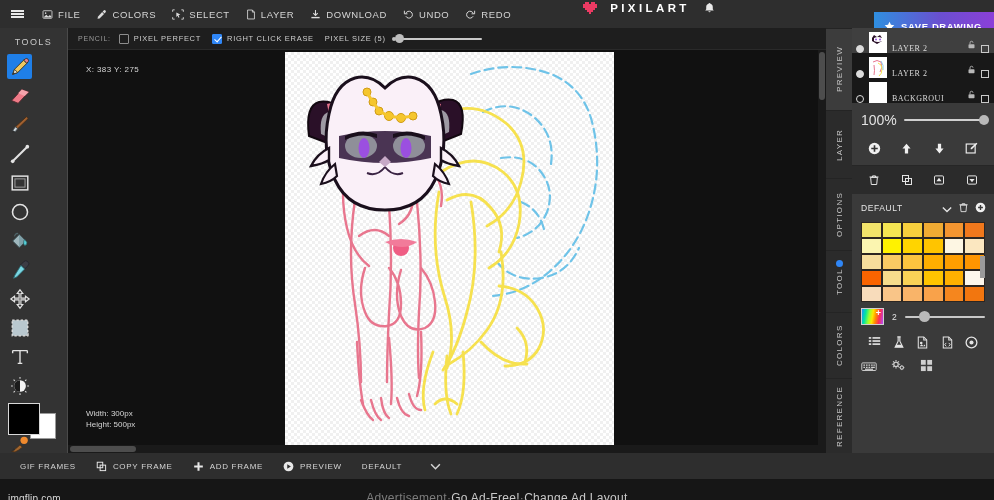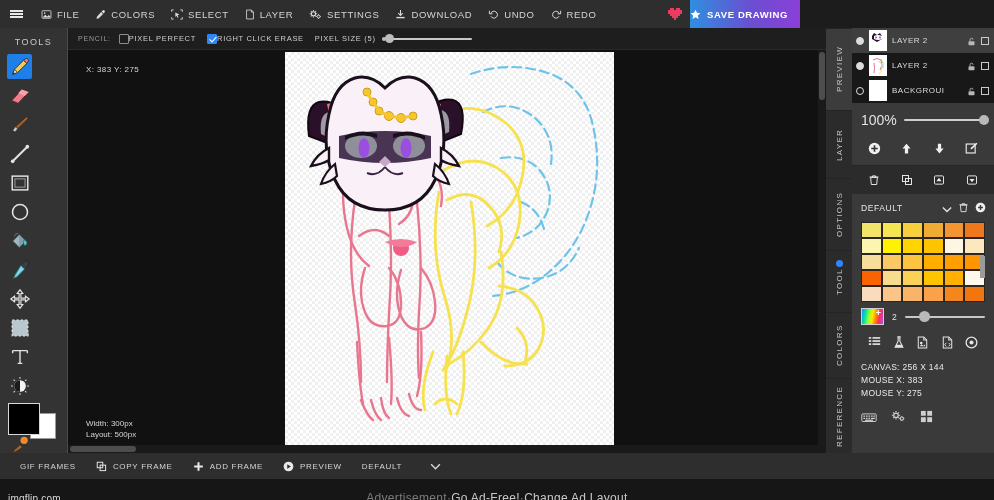--- a/index.html
+++ b/index.html
@@ -6,39 +6,39 @@
   html,body {
     width:994px; height:500px; overflow:hidden;
     background:#1c1c1c;
     font-family:"Liberation Sans", sans-serif;
     -webkit-font-smoothing:antialiased;
   }
   #app { position:relative; width:994px; height:500px; }
 
   
   .topbar {
-    position:absolute; left:0; top:0; width:800px; height:28px;
-    background:#2e2e2e; display:flex; align-items:center;
+    position:absolute; left:0; top:0; width:994px; height:28px;
+    background:#2e2e2e; display:flex; align-items:flex-start;
   }
   .hamburger { width:34px; height:28px; display:flex; align-items:center; justify-content:center; cursor:pointer;}
   .hamburger span { display:block; width:13px; height:1.5px; background:#e8e8e8; margin:1.5px 0; }
   .menu-item {
     display:flex; align-items:center; gap:5px; height:28px;
     padding:0 8px; color:#d5d5d5; font-size:9.5px; letter-spacing:.6px;
     cursor:pointer; white-space:nowrap;
   }
   .menu-item svg { display:block; }
   .brand {
     display:flex; align-items:center; gap:9px; margin-left:64px;
   }
   .brand-name { color:#fff; font-size:11.5px; font-weight:bold; letter-spacing:3.4px; }
   .bell { margin-left:14px; cursor:pointer; }
   .save-btn {
-    position:absolute; right:0; top:0; height:28px; display:flex; align-items:center;
-    gap:6px; padding:0 12px 0 0; cursor:pointer;
+    position:absolute; right:0; top:12px; height:28px; display:flex; align-items:center;
+    gap:6px; padding:0 12px 0 10px; cursor:pointer;
     background:linear-gradient(90deg,#2f8fe0 0%,#6a4fd0 55%,#8b3fd8 100%);
     color:#fff; font-size:9.5px; letter-spacing:.6px; font-weight:bold;
   }
 
   
   .tools {
     position:absolute; left:0; top:28px; width:68px; height:425px;
     background:#333333; border-right:1px solid #4a4a4a;
   }
   .tools-title {
@@ -63,21 +63,21 @@
     background:#000000; border:1px solid #d8d8d8;
   }
 
   
   .optbar {
     position:absolute; left:68px; top:28px; width:765px; height:22px;
     background:#1e1e1e; display:flex; align-items:center; gap:0px;
     padding-left:10px; border-bottom:1px solid #2a2a2a;
   }
   .opt-label { color:#9a9a9a; font-size:7px; letter-spacing:.8px; margin-right:8px; }
-  .opt-check { display:flex; align-items:center; margin-right:11px; cursor:pointer; }
+  .opt-check { display:flex; align-items:center; gap:5px; margin-right:11px; cursor:pointer; }
   .cbox {
     width:10px; height:10px; border:1px solid #8d8d8d; background:transparent;
     display:inline-block; position:relative; border-radius:1px;
   }
   .cbox.on { background:#2f86f6; border-color:#2f86f6; }
   .cbox.on:after {
     content:""; position:absolute; left:2.5px; top:0.5px; width:3px; height:6px;
     border:solid #fff; border-width:0 1.6px 1.6px 0; transform:rotate(42deg);
   }
   .opt-text { color:#cfcfcf; font-size:7.5px; letter-spacing:.7px; }
@@ -91,21 +91,21 @@
 
   
   .canvas-area {
     position:absolute; left:68px; top:50px; width:758px; height:403px;
     background:#111111; overflow:hidden;
   }
   .coord-readout {
     position:absolute; left:18px; top:15px; color:#d4d4d4; font-size:8px; letter-spacing:.4px;
   }
   .size-readout {
-    position:absolute; left:18px; bottom:13px; color:#d4d4d4; font-size:8px; line-height:11px;
+    position:absolute; left:18px; bottom:23px; color:#d4d4d4; font-size:8px; line-height:11px;
   }
   .paper {
     position:absolute; left:217px; top:2px; width:329px; height:401px;
     background:
       repeating-conic-gradient(#ffffff 0% 25%, #f0f0f0 0% 50%) 0 0/6px 6px;
   }
   .art { position:absolute; left:0; top:0; width:329px; height:401px; }
   .scroll-v {
     position:absolute; right:0; top:0; width:8px; height:403px; background:#1a1a1a;
   }
@@ -133,22 +133,22 @@
     border-radius:50%; background:#2f86f6;
   }
 
   
   .rpanel {
     position:absolute; left:852px; top:28px; width:142px; height:425px;
     background:#3a3a3a;
   }
   .layers { background:#181818; padding:0; }
   .layer-row {
-    display:flex; align-items:center; height:25px; padding:0 5px 0 4px;
-    cursor:pointer; gap:5px;
+    display:flex; align-items:flex-end; height:25px; padding:0 5px 0 4px;
+    cursor:pointer; gap:5px;font-family:Liberation Serif, serif;
   }
   .layer-row.sel { background:#3f3f3f; }
   .lvis {
     width:8px; height:8px; border-radius:50%; border:1.4px solid #dcdcdc; flex:0 0 auto;
   }
   .lvis.on { background:#dcdcdc; }
   .lthumb {
     width:18px; height:21px; background:#fff; flex:0 0 auto; position:relative; overflow:hidden;
   }
   .lname { color:#dcdcdc; font-size:8px; letter-spacing:.5px; flex:1 1 auto; overflow:hidden; white-space:nowrap; }
@@ -264,34 +264,20 @@
     </div>
 
     <div class="menu-item">
       <svg width="10" height="11" viewBox="0 0 14 16">
         <path d="M2 1.5 H9 L12 4.5 V14.5 H2 Z" fill="none" stroke="#dcdcdc" stroke-width="1.2"></path>
         <path d="M9 1.5 V4.5 H12" fill="none" stroke="#dcdcdc" stroke-width="1.2"></path>
       </svg>
       <span>LAYER</span>
     </div>
 
-    <div class="menu-item">
-      <svg width="13" height="11" viewBox="0 0 19 16">
-        <circle cx="6.5" cy="7" r="3" fill="none" stroke="#dcdcdc" stroke-width="1.6"></circle>
-        <g stroke="#dcdcdc" stroke-width="1.5">
-          <path d="M6.5 1.5 v1.6 M6.5 10.9 v1.6 M1 7 h1.6 M10.4 7 H12"></path>
-          <path d="M2.6 3.1 l1.2 1.2 M9.2 9.7 l1.2 1.2 M2.6 10.9 l1.2 -1.2 M9.2 4.3 l1.2 -1.2"></path>
-        </g>
-        <circle cx="14" cy="11" r="2.1" fill="none" stroke="#dcdcdc" stroke-width="1.4"></circle>
-        <g stroke="#dcdcdc" stroke-width="1.3">
-          <path d="M14 7.6 v1.1 M14 13.3 v1.1 M10.7 11 h1.1 M16.2 11 h1.1"></path>
-        </g>
-      </svg>
-      <span>SETTINGS</span>
-    </div>
 
     <div class="menu-item">
       <svg width="11" height="11" viewBox="0 0 16 16">
         <path d="M8 1.5 V8.5 M4.8 6 L8 9.4 L11.2 6" fill="none" stroke="#dcdcdc" stroke-width="1.5"></path>
         <rect x="2" y="11.5" width="12" height="2" fill="#dcdcdc"></rect>
       </svg>
       <span>DOWNLOAD</span>
     </div>
 
     <div class="menu-item">
@@ -582,21 +568,21 @@
             <circle cx="104" cy="64" r="4.5"></circle>
           <circle cx="116" cy="66" r="4.5"></circle>
             <circle cx="128" cy="64" r="4"></circle>
         </g>
         <path d="M82 40 q6 12 14 20 q12 8 32 4" fill="none" stroke="#f5c62e" stroke-width="3"></path>
       </svg>
     </div>
 
     <div class="size-readout">
       <div>Width: 300px</div>
-      <div>Layout: 500px</div>
+      <div>Height: 500px</div>
     </div>
 
     <div class="scroll-v">
       <div class="scroll-v-thumb"></div>
     </div>
     <div class="scroll-h">
       <div class="scroll-h-thumb"></div>
     </div>
   </div>
 
@@ -844,25 +830,20 @@
         </svg>
       </span>
       <span class="ibtn">
         <svg width="13" height="13" viewBox="0 0 14 14">
           <circle cx="7" cy="7" r="5.8" fill="none" stroke="#e4e4e4" stroke-width="1.4"></circle>
           <circle cx="7" cy="7" r="2.2" fill="#e4e4e4"></circle>
         </svg>
       </span>
     </div>
 
-    <div class="stats">
-      <div>CANVAS: 256 X 144</div>
-      <div>MOUSE X: 383</div>
-      <div>MOUSE Y: 275</div>
-    </div>
 
     <div class="stat-icons">
       <span class="ibtn">
         <svg width="16" height="11" viewBox="0 0 20 13">
           <rect x="1" y="2" width="18" height="9.5" rx="1.2" fill="none" stroke="#cfcfcf" stroke-width="1.2"></rect>
           <g fill="#cfcfcf">
             <rect x="3" y="4" width="2" height="1.6"></rect>
               <rect x="6.2" y="4" width="2" height="1.6"></rect>
             <rect x="9.4" y="4" width="2" height="1.6"></rect>
               <rect x="12.6" y="4" width="2" height="1.6"></rect>

